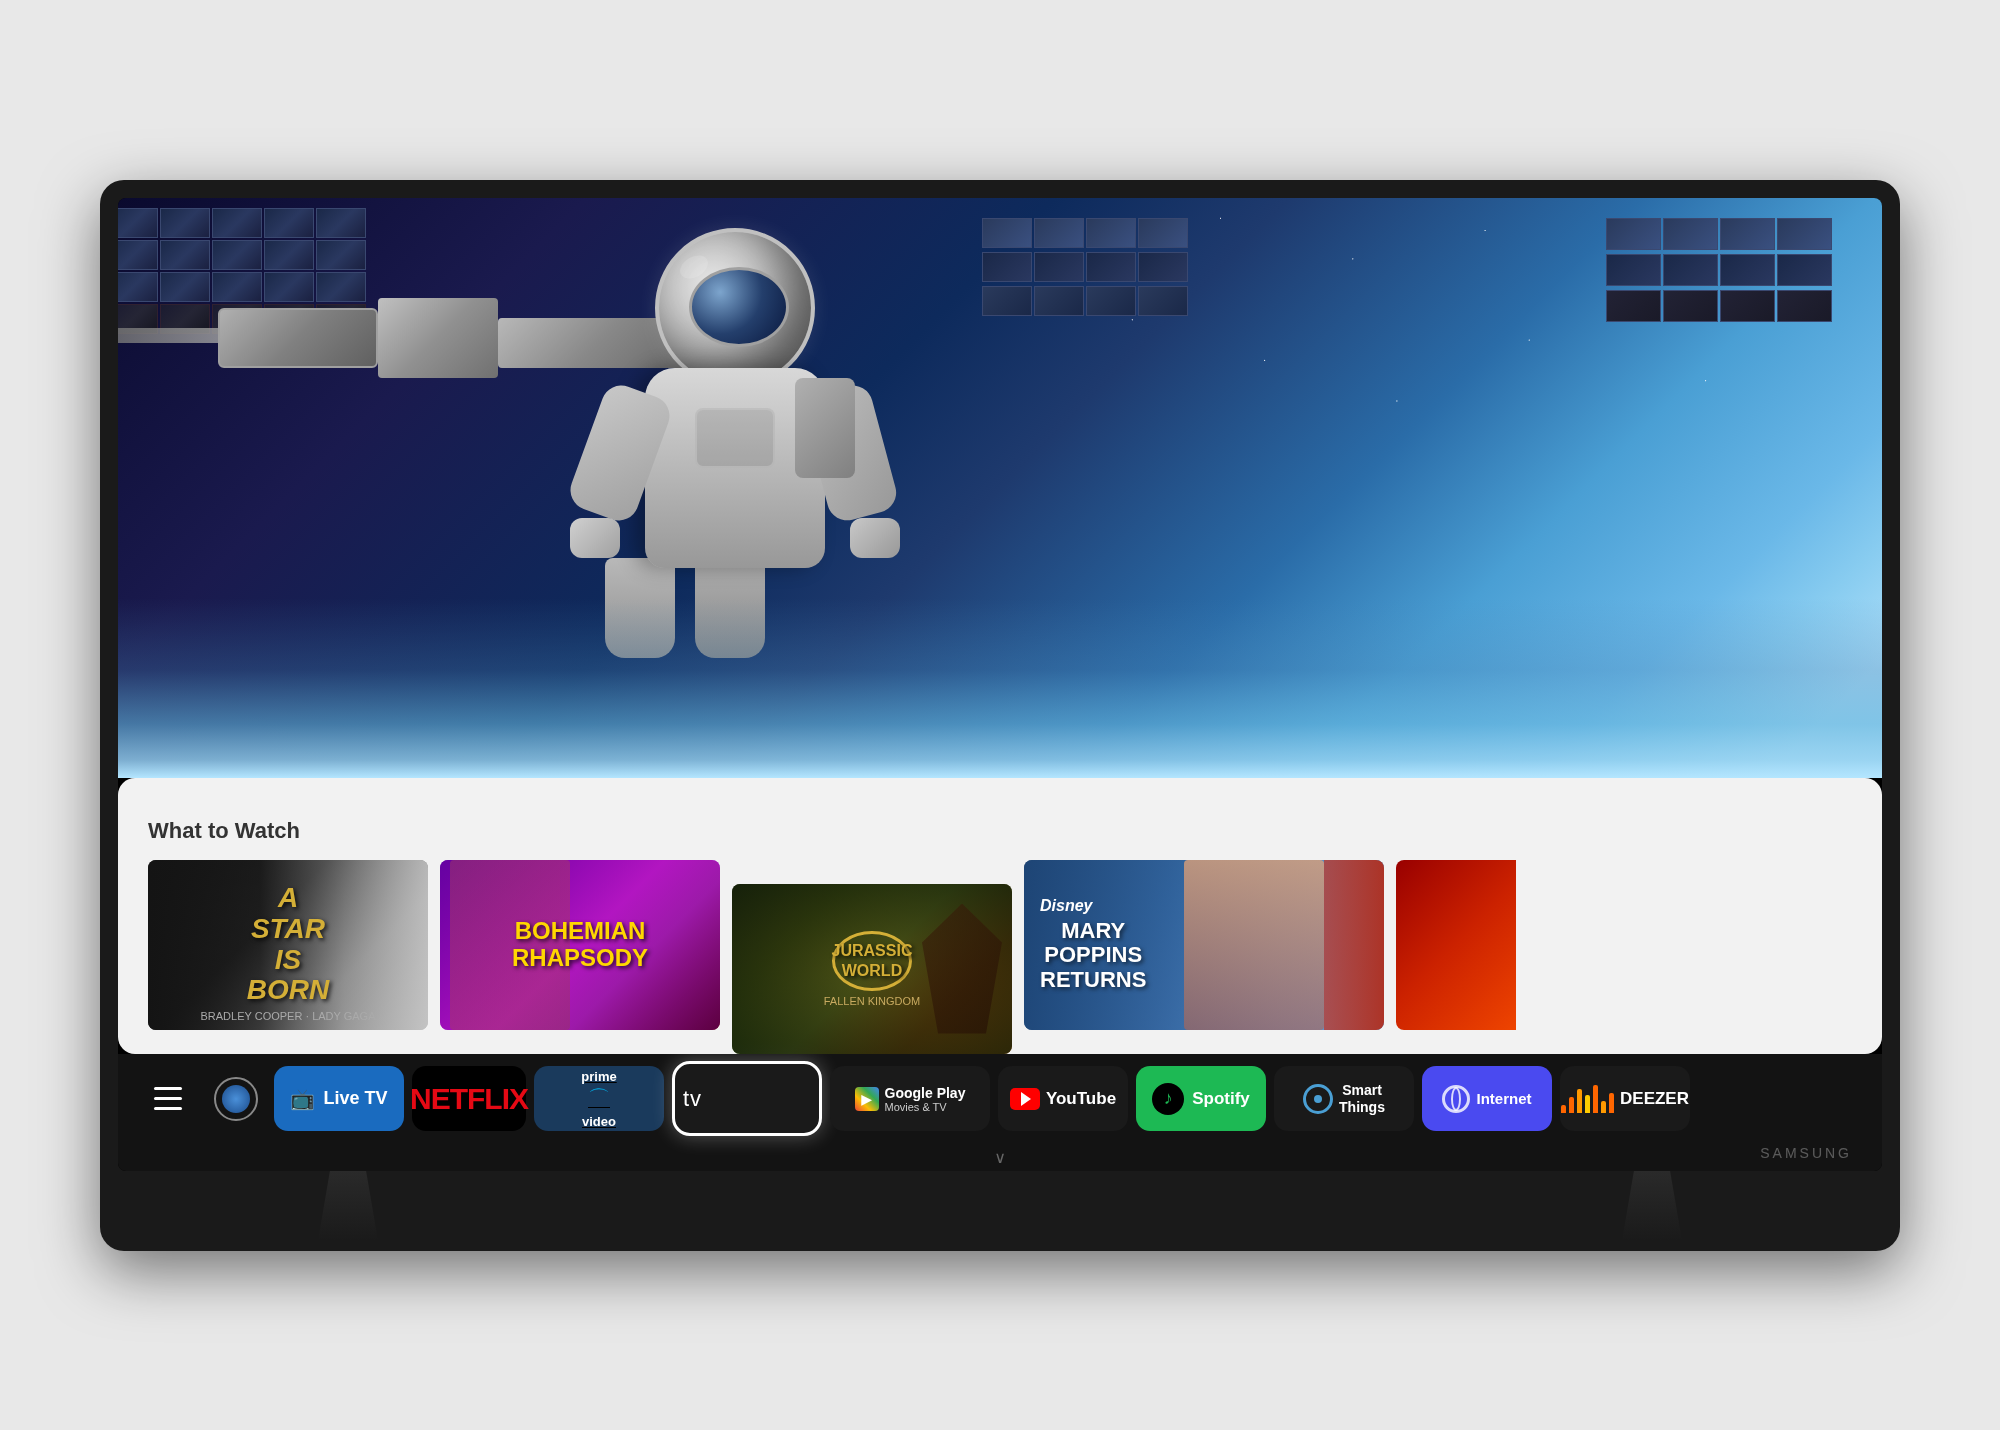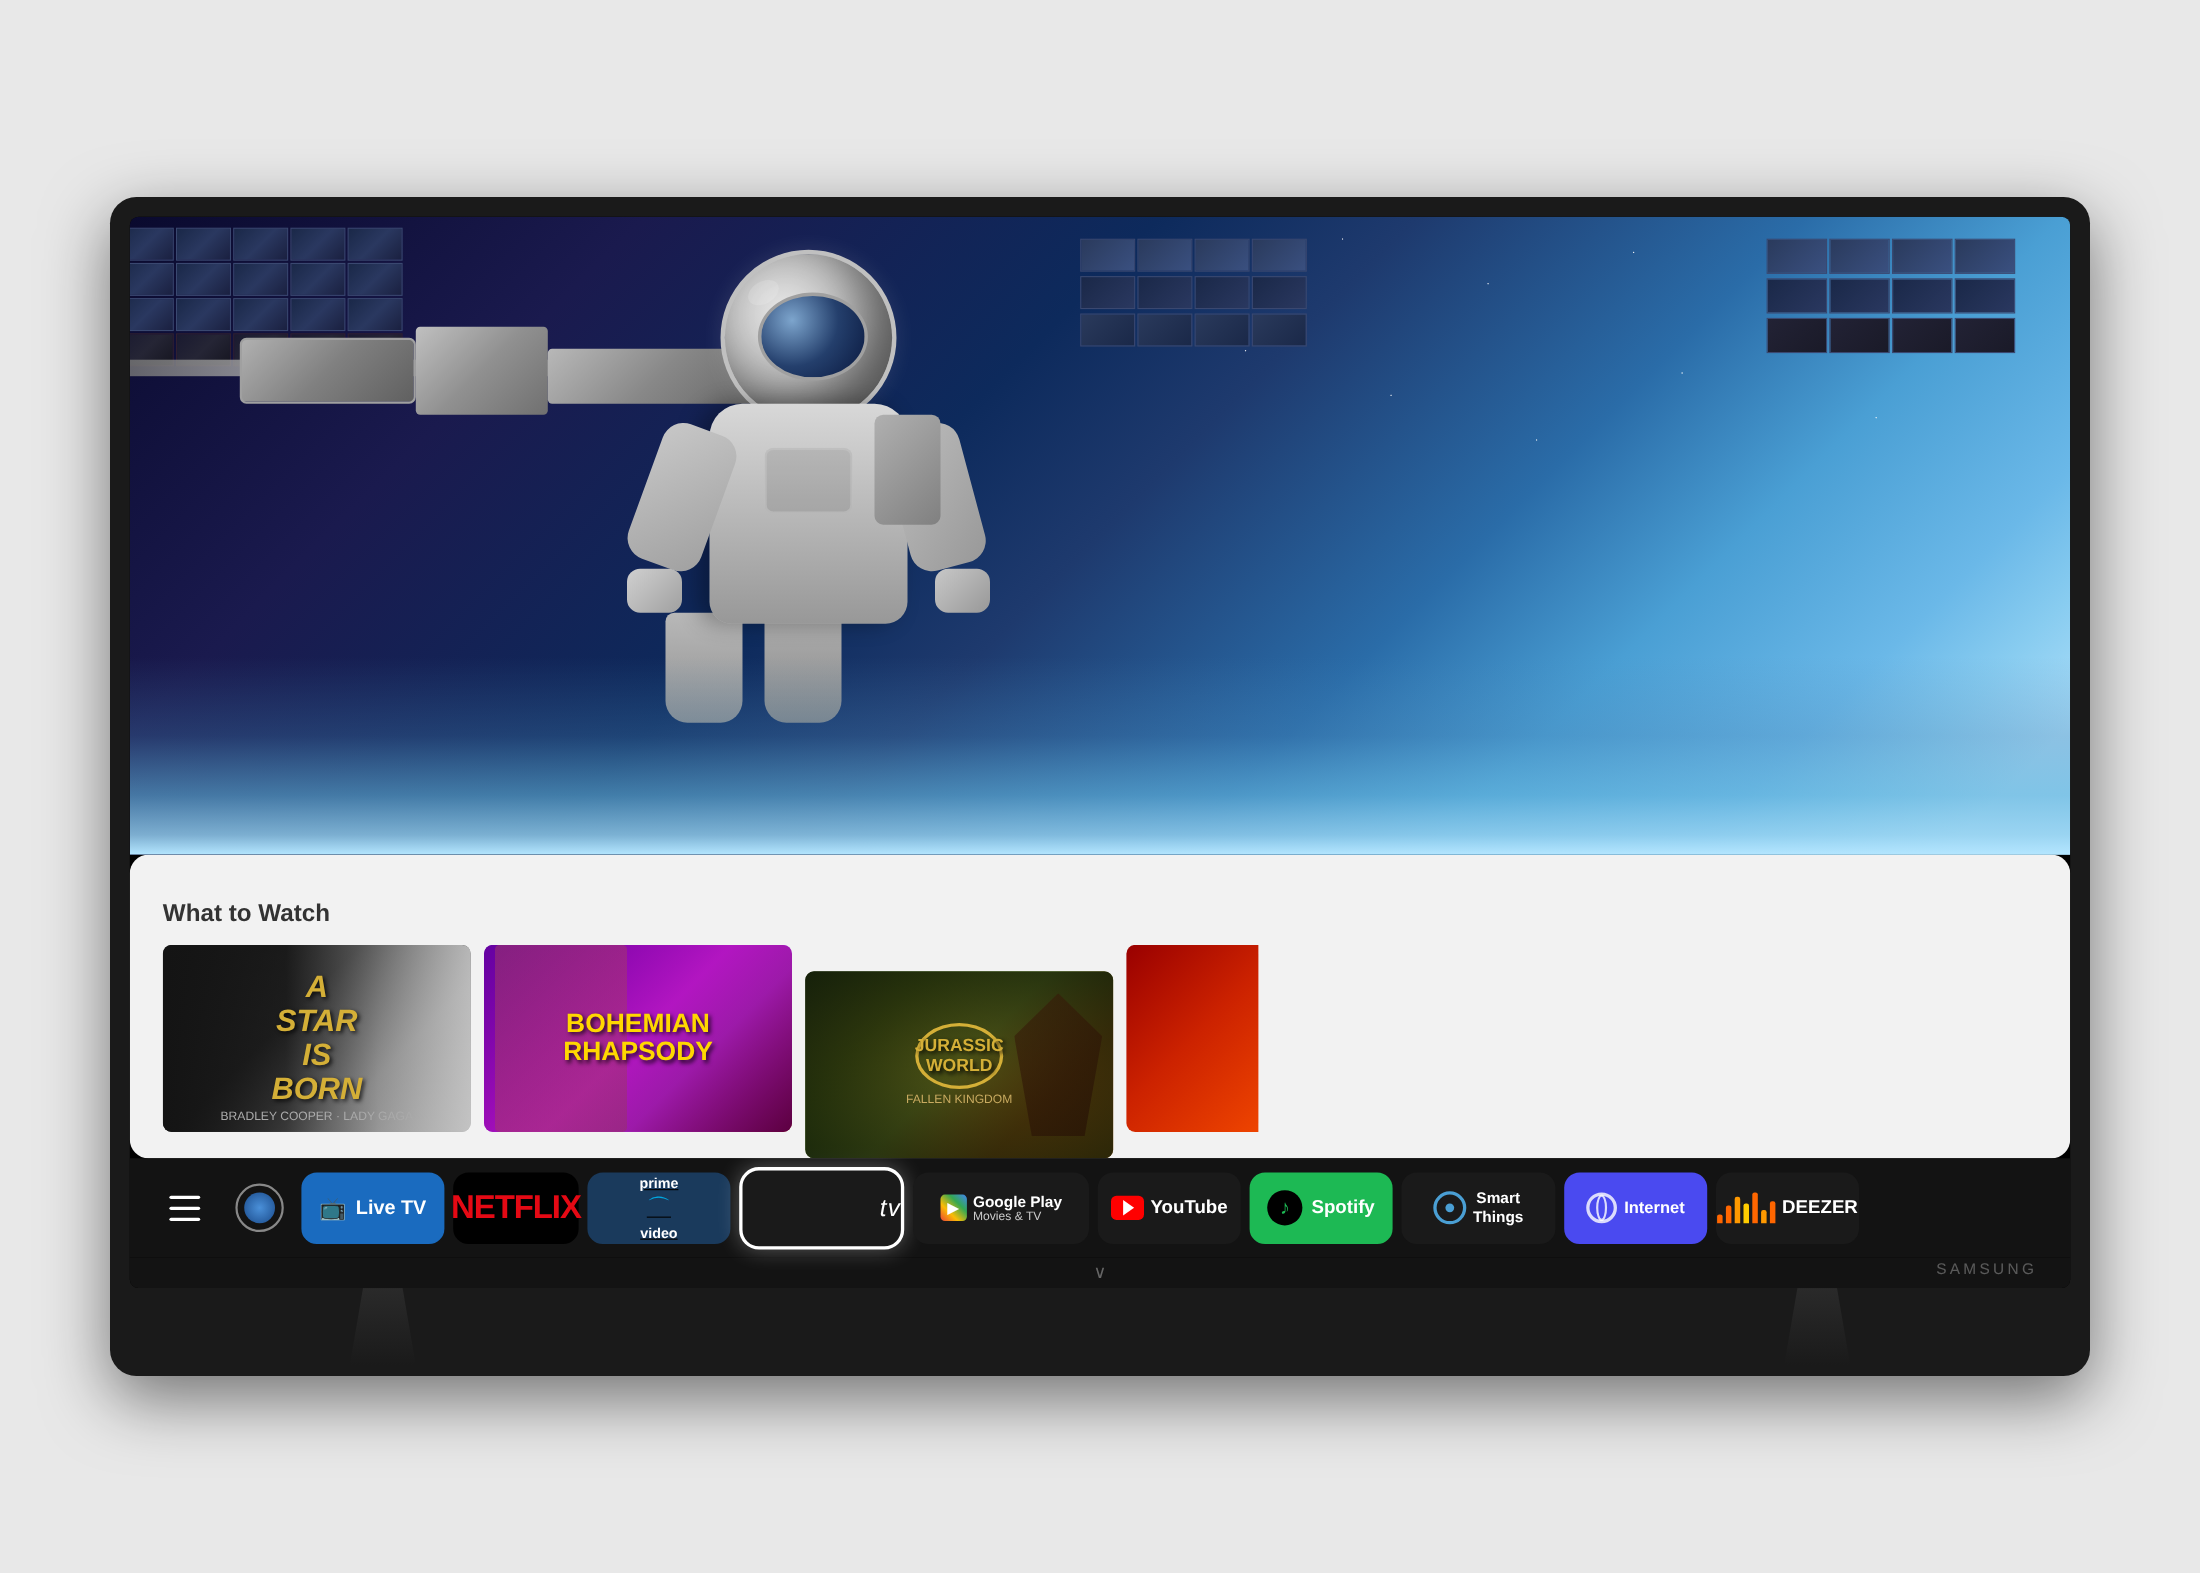--- a/index.html
+++ b/index.html
@@ -427,25 +427,24 @@
     }
 
     
     .icon-appletv {
       width: 150px;
       height: 75px;
       background: #1a1a1a;
       border-radius: 18px;
       display: flex;
       align-items: center;
-      justify-content: flex-end;
+      justify-content: flex-start;
       gap: 8px;
       border: 3px solid #fff;
       box-shadow: 0 0 20px rgba(255,255,255,0.3);
-      font-style: italic;
     }
 
     .apple-logo {
       font-size: 28px;
       color: #fff;
     }
 
     .appletv-text {
       font-size: 22px;
       font-weight: 300;
@@ -850,20 +849,30 @@
           <div class="movie-jurassic-inner" style="z-index:2;">
             <div class="jurassic-logo-circle">
               <div class="movie-jurassic-text">JURASSIC<br>WORLD</div>
             </div>
             <div style="font-size:11px;color:#c8aa60;text-align:center;">FALLEN KINGDOM</div>
           </div>
 
           <div style="position:absolute;right:10px;top:20px;width:80px;height:130px;background:linear-gradient(135deg,rgba(60,30,10,0.6),rgba(40,20,5,0.8));border-radius:4px;z-index:1;clip-path:polygon(50% 0%, 100% 30%, 80% 100%, 20% 100%, 0% 30%);"></div>
         </div>
 
+        <div class="movie-card movie-mary" style="flex: 0 0 360px;">
+          <div style="position:absolute;left:0;top:0;width:100%;height:100%;background:linear-gradient(to right, rgba(30,70,120,0.9) 0%, rgba(50,100,160,0.7) 40%, rgba(80,140,200,0.6) 70%, rgba(100,160,220,0.8) 100%);z-index:1;"></div>
+
+          <div style="position:absolute;right:60px;top:0;width:140px;height:170px;background:linear-gradient(180deg,rgba(220,160,120,0.8),rgba(180,100,80,0.6));z-index:1;border-radius:4px;"></div>
+          <div style="position:absolute;right:0;top:0;width:60px;height:170px;background:linear-gradient(90deg,rgba(200,50,30,0.7),rgba(180,40,20,0.9));z-index:1;border-radius:0 4px 4px 0;"></div>
+          <div style="z-index:2;">
+            <div class="disney-logo">Disney</div>
+            <div class="movie-mary-text">MARY<br>POPPINS<br>RETURNS</div>
+          </div>
+        </div>
 
         <div class="movie-partial" style="background:linear-gradient(135deg,#990000,#cc2200,#ee4400);"></div>
 
       </div>
     </div>
 
     <div class="app-bar-wrapper">
       <div class="app-bar">
 
         <div class="app-icon icon-menu">

